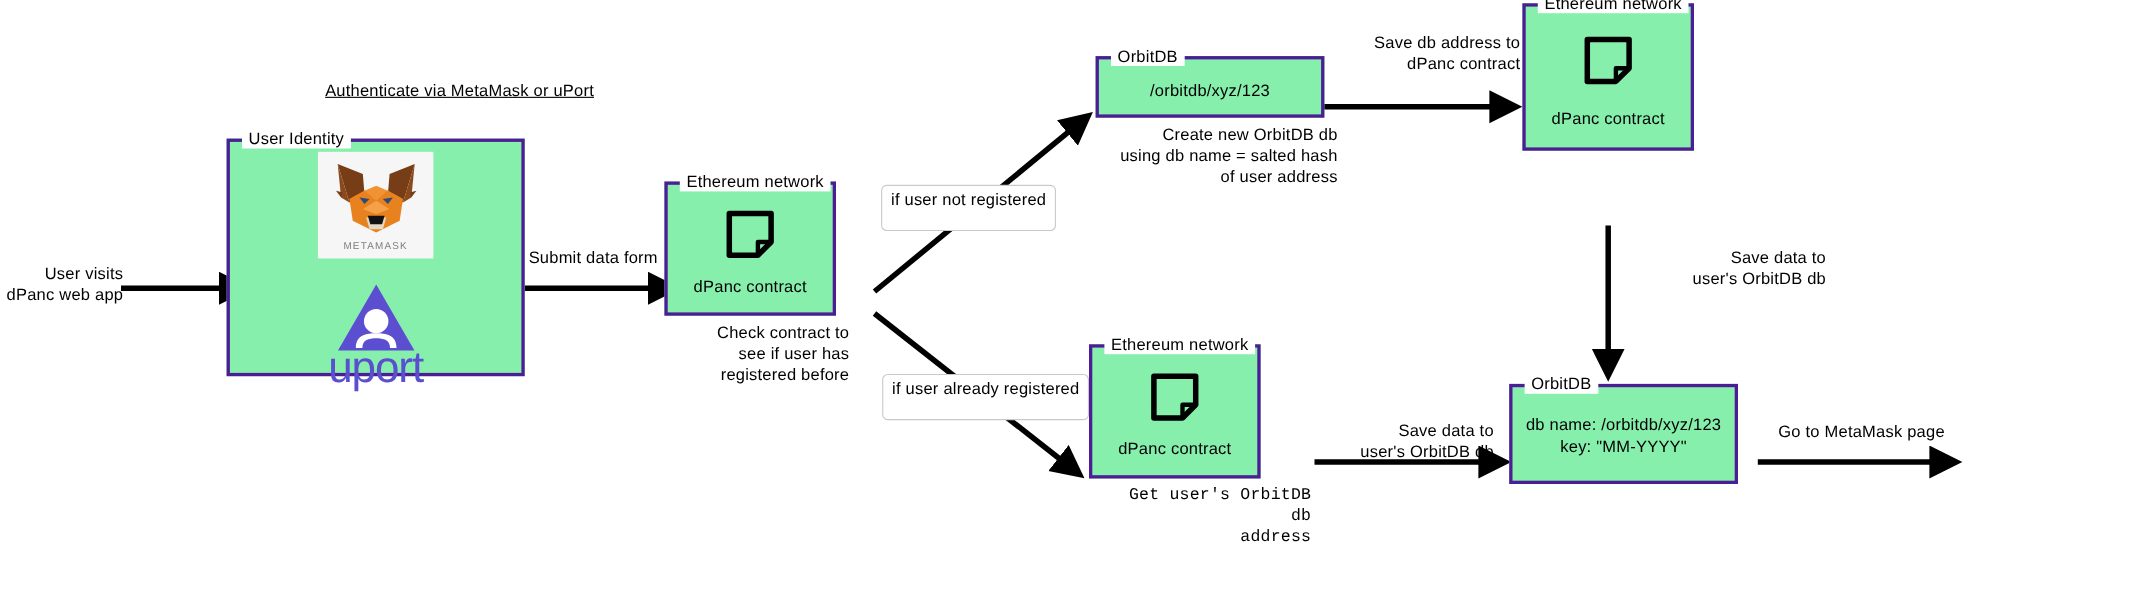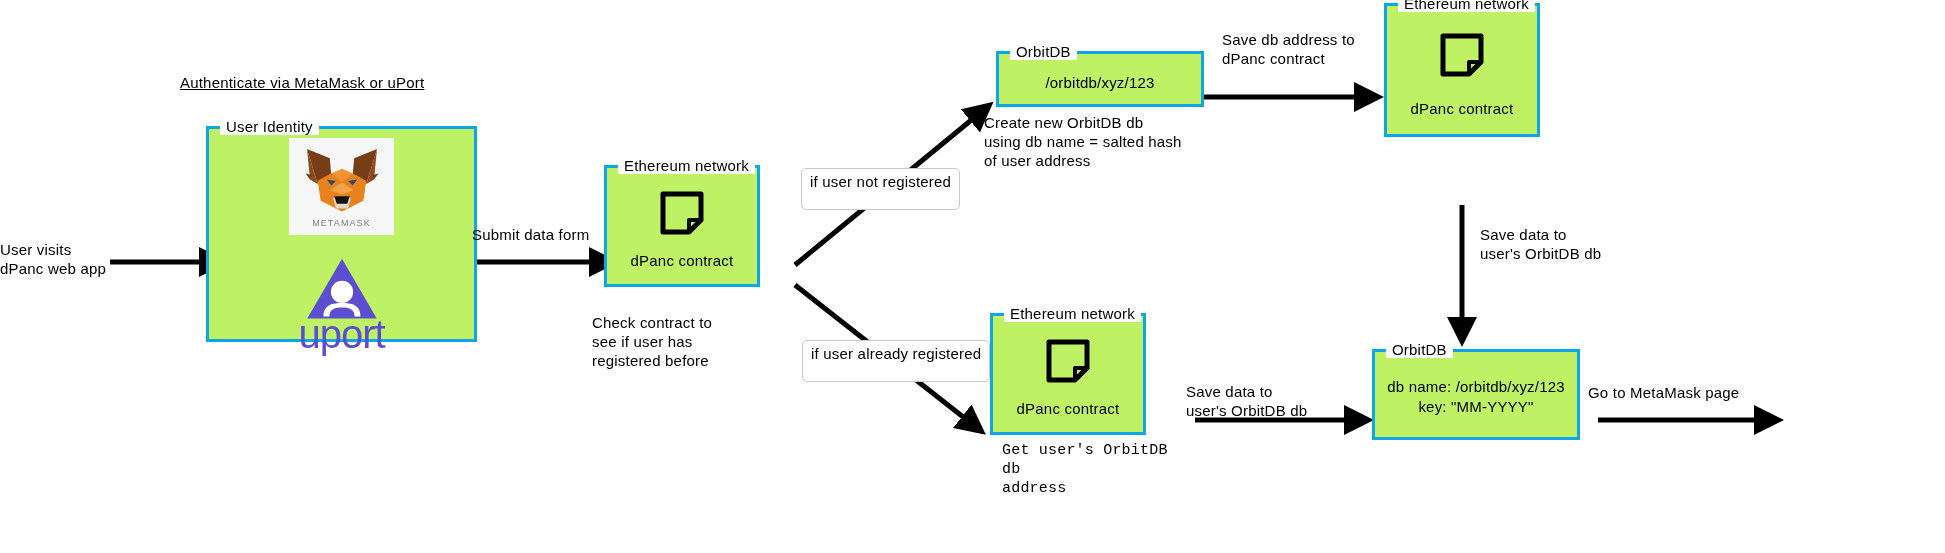--- a/index.html
+++ b/index.html
@@ -16,41 +16,41 @@
     width: 1945px;
     height: 553px;
     background: #ffffff;
     overflow: hidden;
   }
 
   
   .group {
     position: absolute;
     box-sizing: border-box;
-    border: 3px solid #0ea5e9;
-    background: #bef264;
+    border: 3px solid #4c1d95;
+    background: #86efac;
   }
   .group-label {
     position: absolute;
     top: -11px;
     left: 11px;
     background: #ffffff;
     padding: 0 6px;
     font-size: 15px;
     line-height: 17px;
     white-space: nowrap;
     letter-spacing: 0.2px;
   }
 
   
   .txt {
     position: absolute;
     font-size: 15px;
     line-height: 19px;
-    text-align: left;
+    text-align: right;
     white-space: pre-line;
     letter-spacing: 0.2px;
   }
 
   
   .cond {
     position: absolute;
     box-sizing: border-box;
     border: 1px solid #c9c9c9;
     border-radius: 5px;
@@ -198,21 +198,21 @@
   <div class="group" style="left:604px; top:165px; width:156px; height:122px;">
     <div class="group-label">Ethereum network</div>
     <div class="node-inner" style="top:22px;">
       <svg class="doc-icon" width="46" height="46" viewBox="0 0 46 46" xmlns="http://www.w3.org/2000/svg">
         <path d="M4 4 H42 V30 L30 42 H4 Z" fill="none" stroke="#000" stroke-width="5" stroke-linejoin="round"></path>
         <path d="M42 30 H30 V42" fill="none" stroke="#000" stroke-width="4" stroke-linejoin="round"></path>
       </svg>
     </div>
     <div class="node-inner node-caption" style="top:83px;">dPanc contract</div>
   </div>
-  <div class="txt" style="left:592px; top:293px; width:180px;margin-top:20px;">Check contract to
+  <div class="txt" style="left:592px; top:293px; width:180px;">Check contract to
 see if user has
 registered before</div>
 
   <div class="cond" style="left:801px; top:168px;">if user not registered</div>
   <div class="cond" style="left:802px; top:340px;">if user already registered</div>
 
   <div class="group" style="left:996px; top:51px; width:208px; height:56px;">
     <div class="group-label">OrbitDB</div>
     <div class="node-inner node-caption" style="top:19px;">/orbitdb/xyz/123</div>
   </div>

